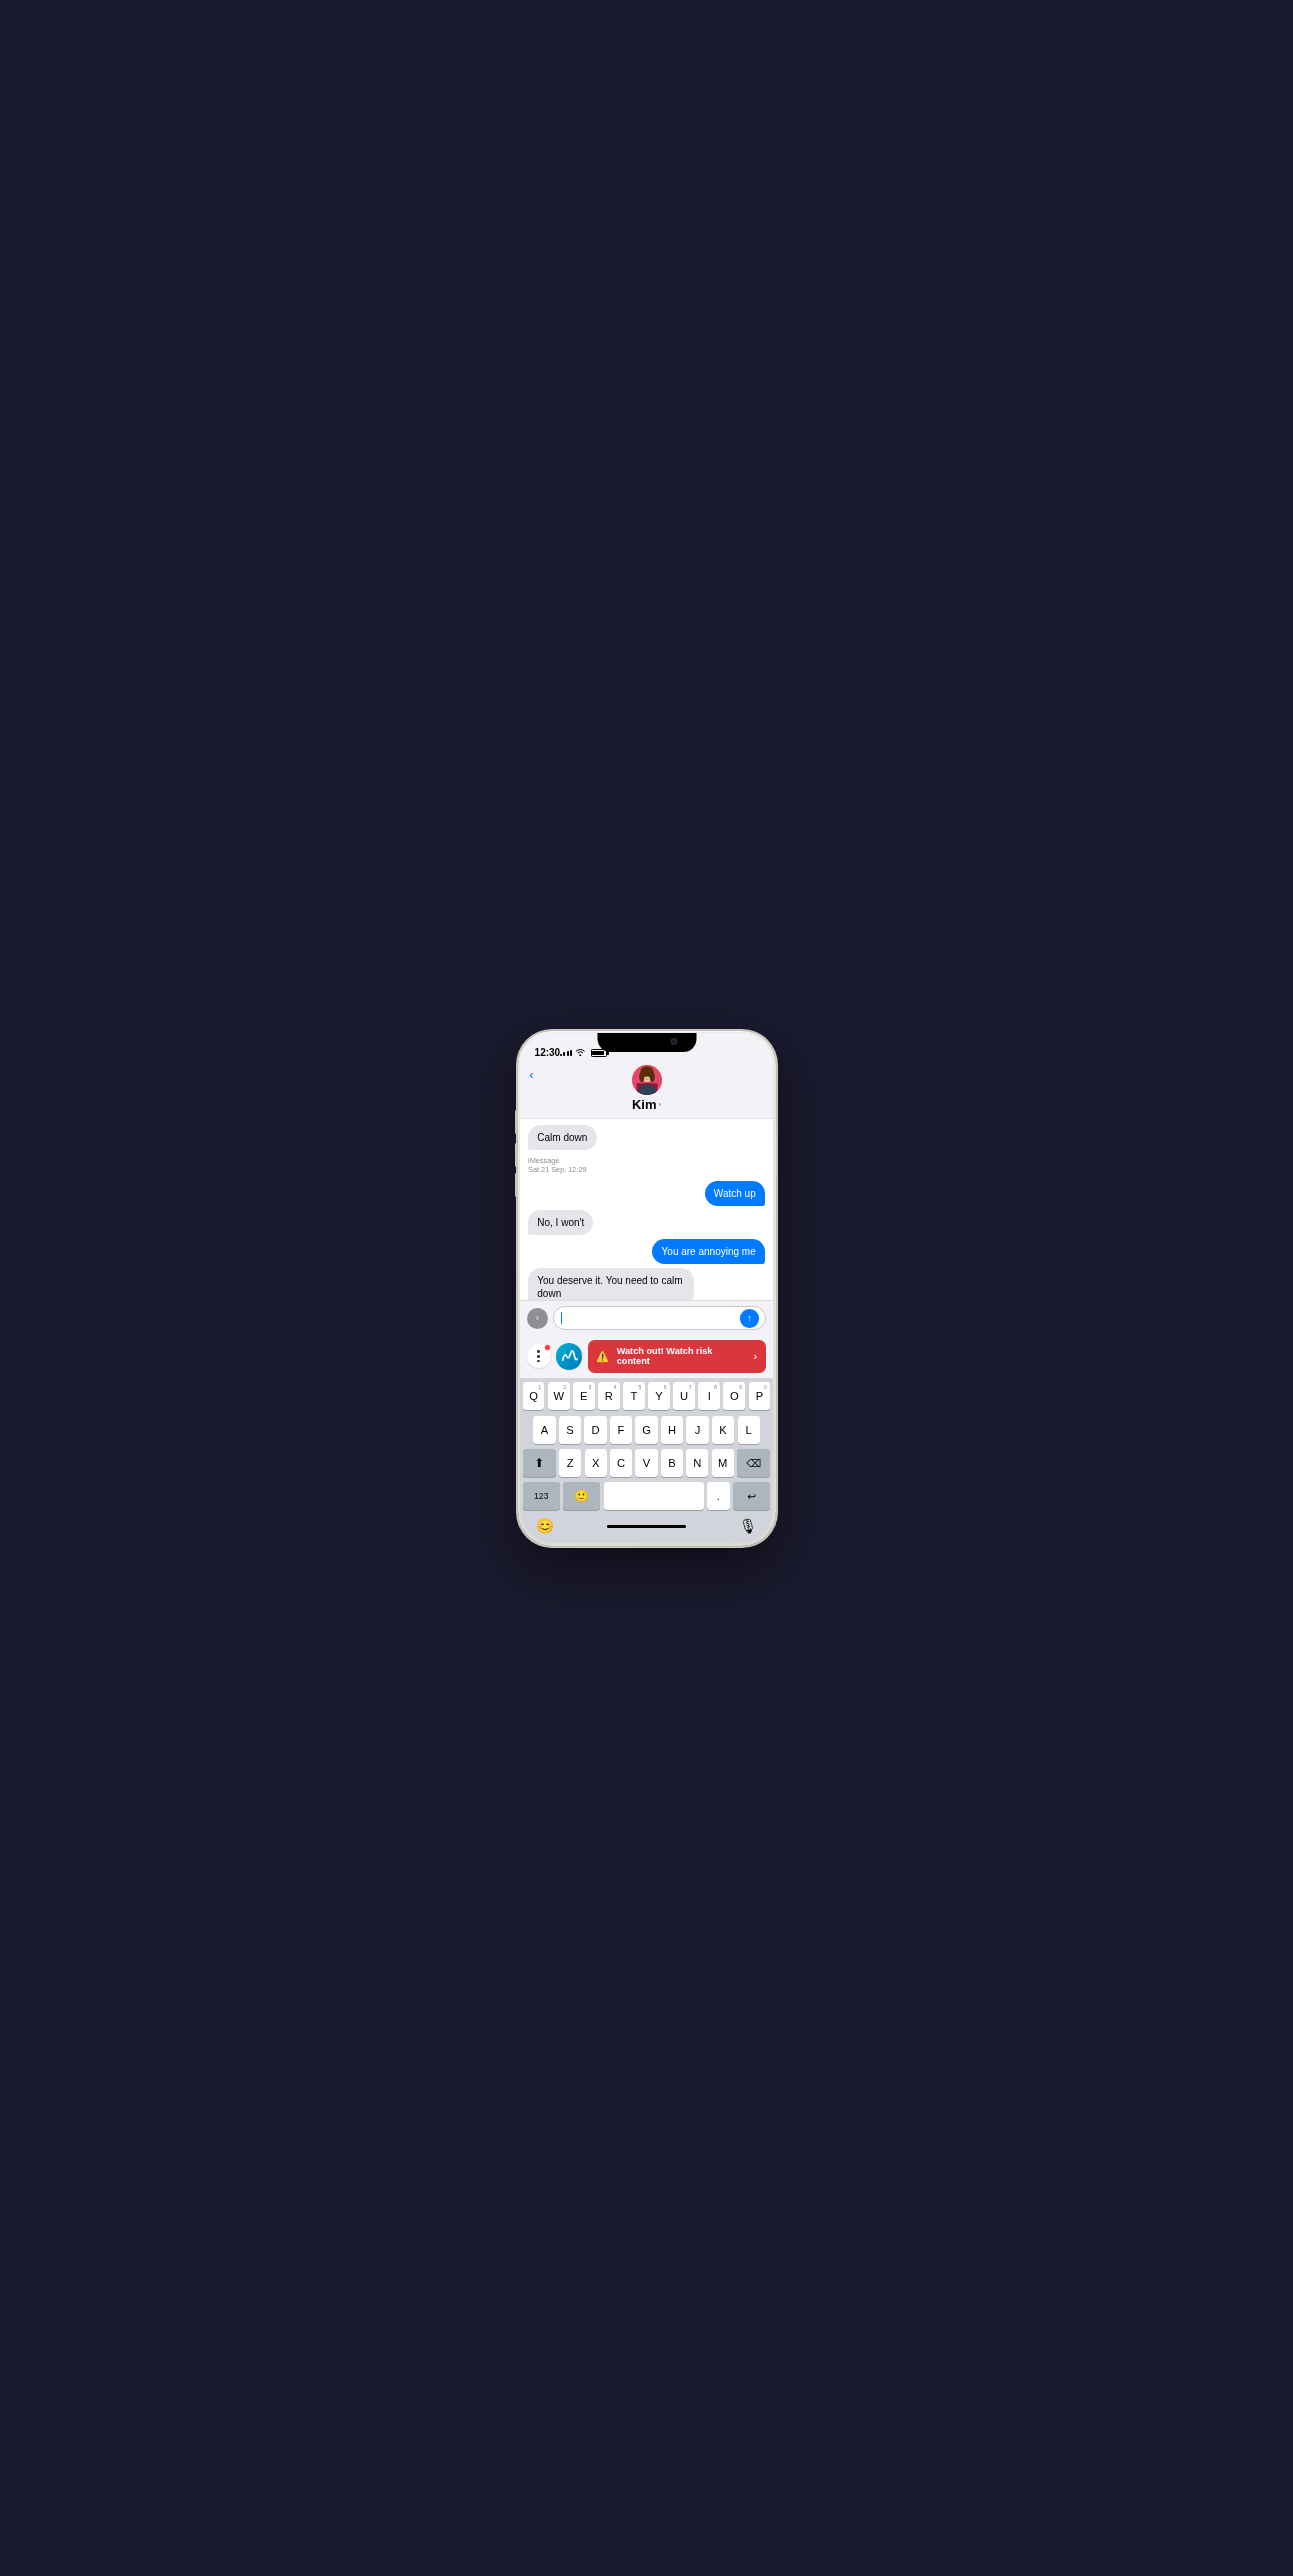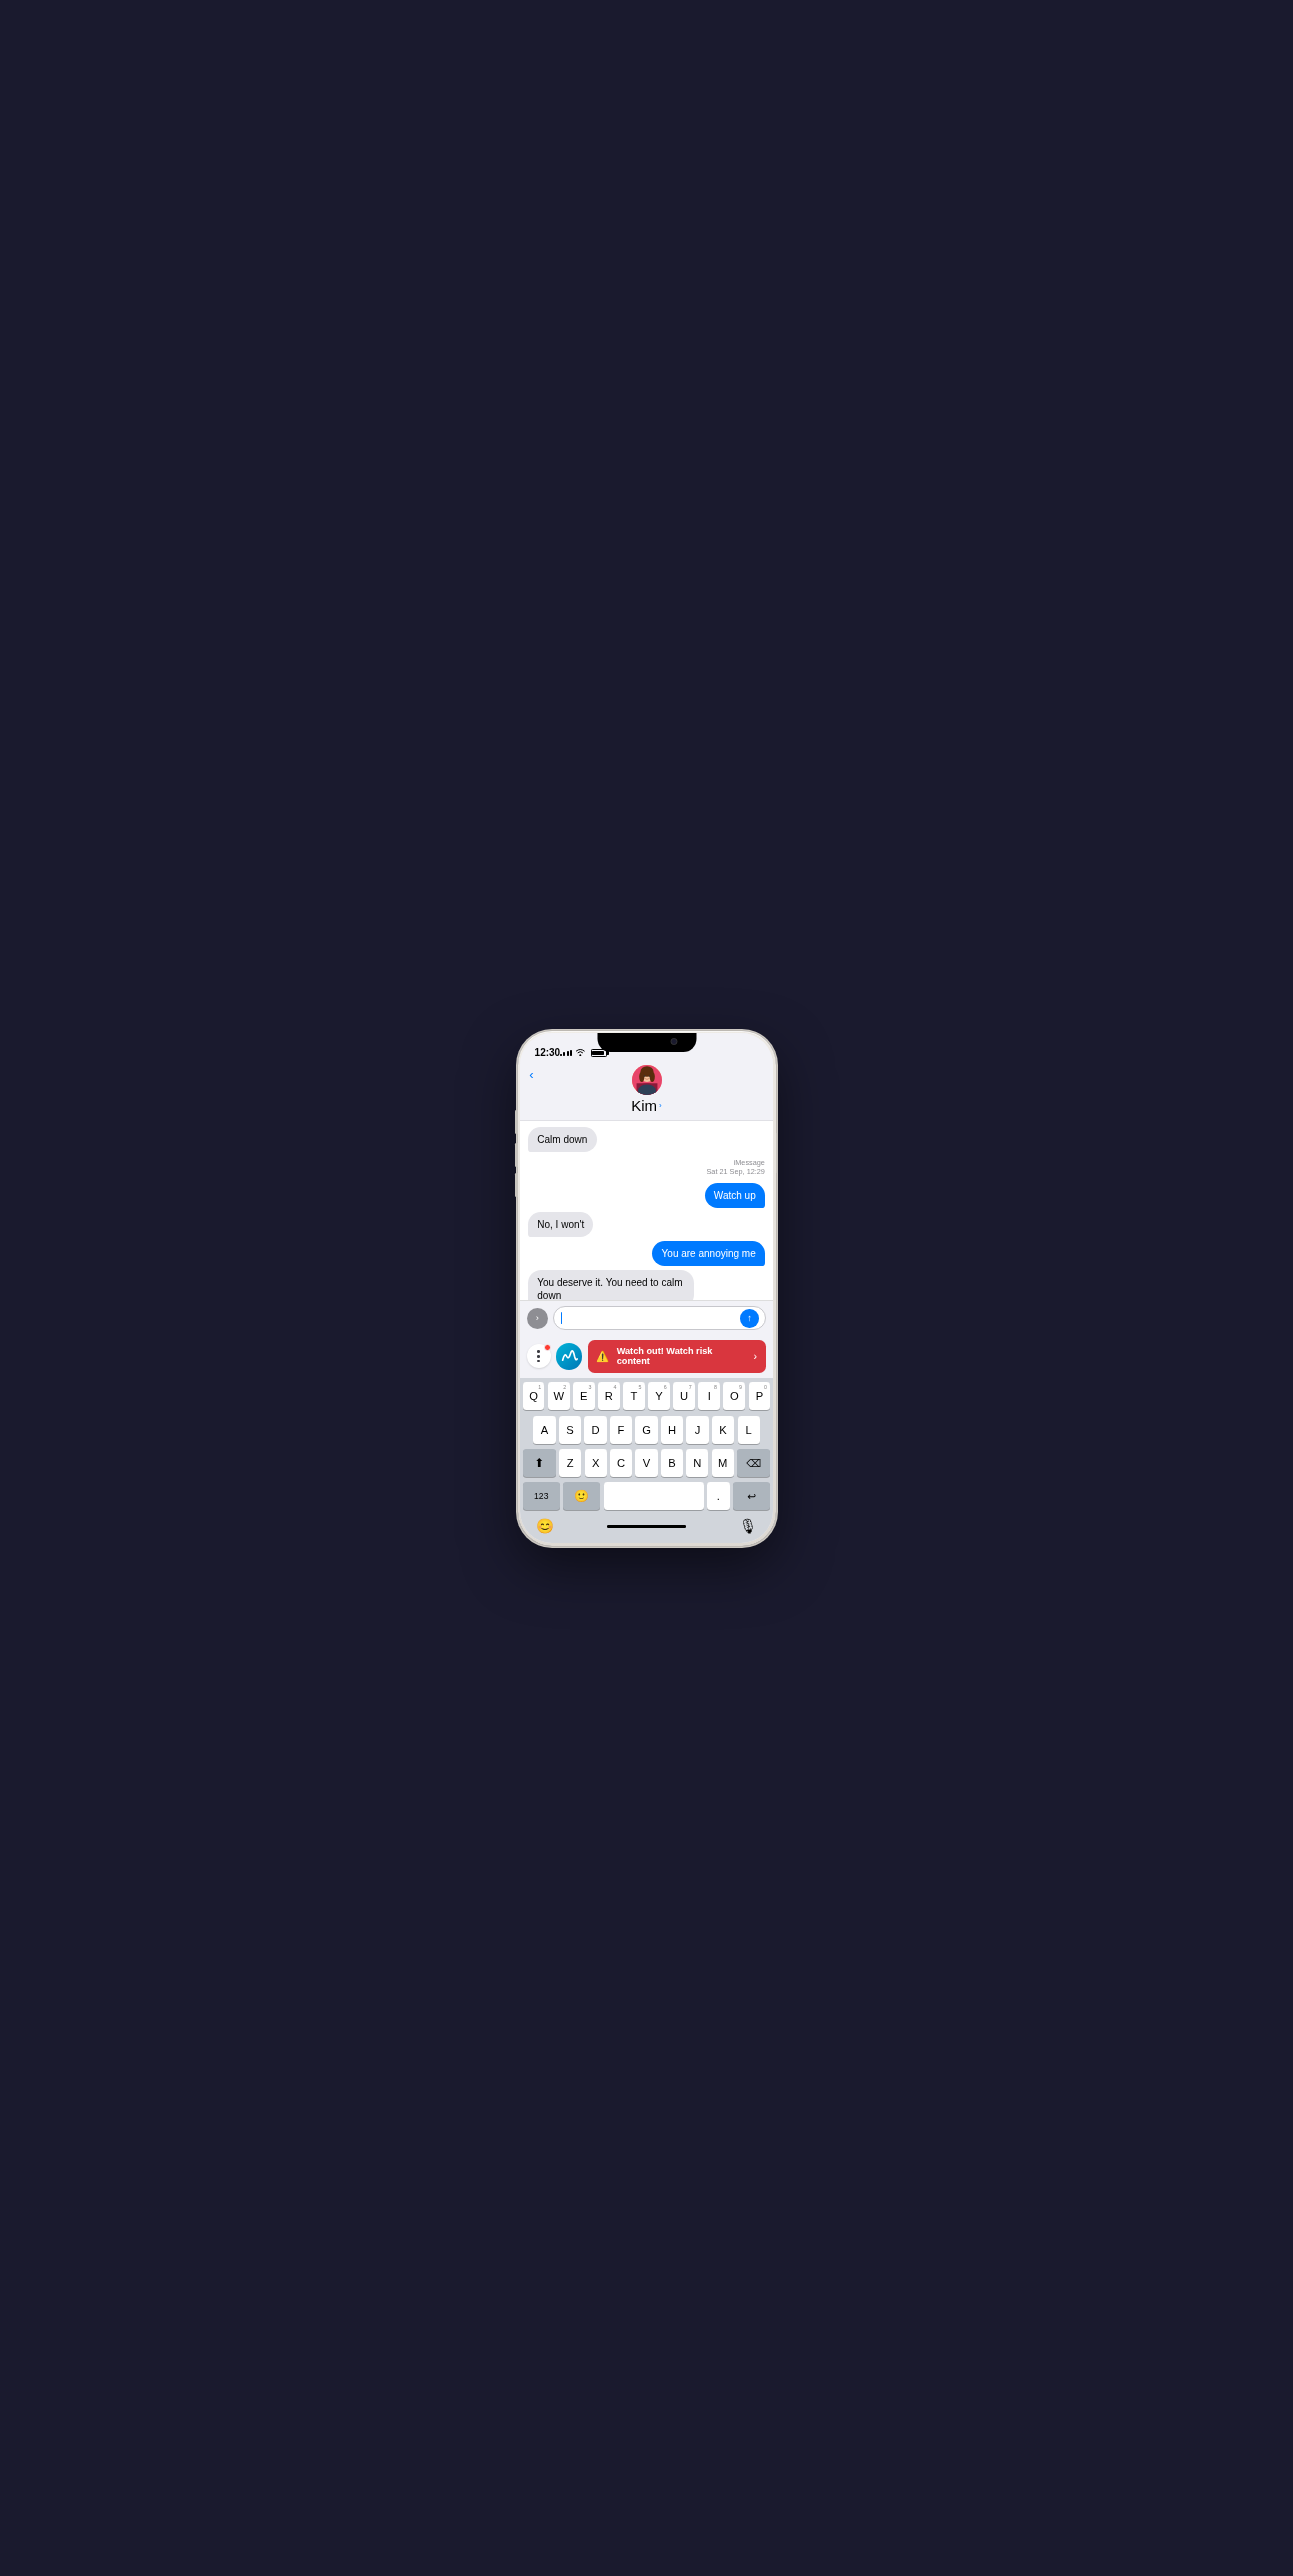--- a/index.html
+++ b/index.html
@@ -176,22 +176,22 @@
       overflow: hidden;
       position: relative;
     }
     .contact-name-row {
       display: flex;
       align-items: center;
       gap: 2px;
       margin-top: 2px;
     }
     .contact-name {
-      font-size: 15px;
-      font-weight: 400;
+      font-size: 13px;
+      font-weight: 700;
       color: #000;
     }
     .chevron-right {
       color: #007aff;
       font-size: 8px;
     }
 
     
     .messages-area {
       flex: 1;
@@ -217,21 +217,21 @@
       align-self: flex-start;
       border-bottom-left-radius: 3.3px;
     }
     .msg-outgoing {
       background: #007aff;
       color: #fff;
       align-self: flex-end;
       border-bottom-right-radius: 3.3px;
     }
     .msg-timestamp {
-      text-align: right;
+      text-align: left;
       font-size: 7.3px;
       color: #8e8e93;
       margin: 2.6px 0;
     }
 
     
     .input-area {
       background: #f2f2f7;
       padding: 5.3px 6.6px;
       display: flex;

